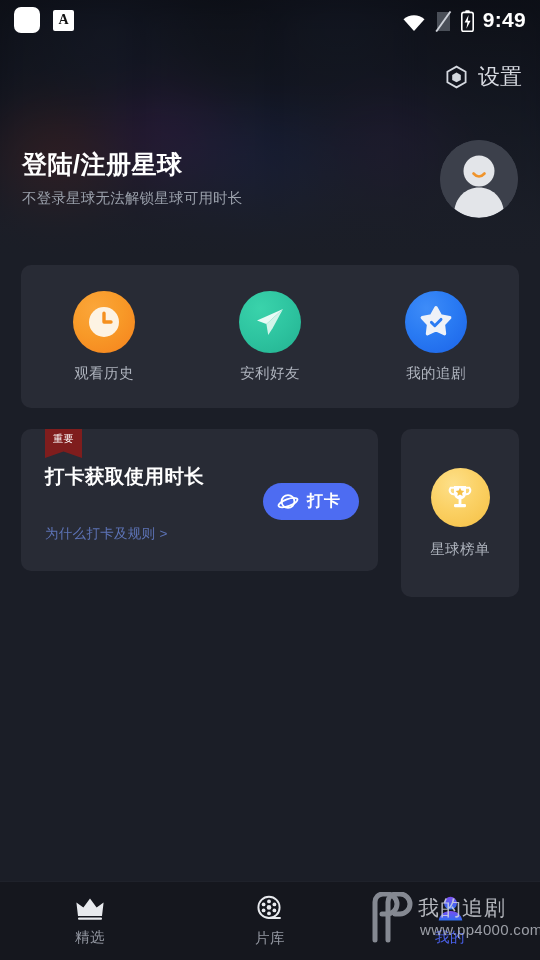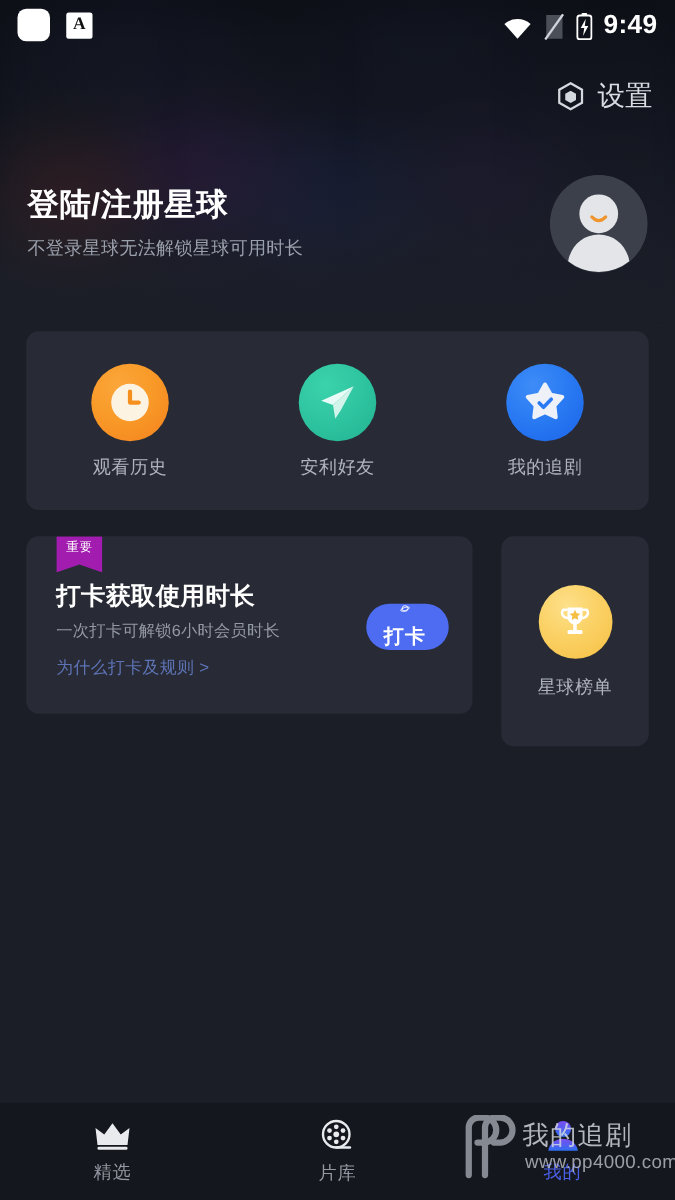--- a/index.html
+++ b/index.html
@@ -201,21 +201,21 @@
     position: absolute;
     left: 21px; top: 429px;
     width: 357px;
     height: 142px;
     z-index: 10;
   }
   .ribbon {
     position: absolute;
     left: 24px; top: 0;
     width: 37px; height: 29px;
-    background: #a21caf;
+    background: #7f1d1d;
     color: #fff;
     font-size: 10px;
     text-align: center;
     line-height: 20px;
     clip-path: polygon(0 0, 100% 0, 100% 100%, 50% 78%, 0 100%);
     letter-spacing: .5px;
   }
   .checkin-title {
     position: absolute;
     left: 24px; top: 34px;
@@ -245,21 +245,20 @@
     height: 37px;
     padding: 0 18px 0 14px;
     background: #4d6cf2;
     border-radius: 19px;
     display: flex;
     align-items: center;
     gap: 8px;
     cursor: pointer;
     border: none;
     outline: none;
-    flex-direction: column;
   }
   .checkin-btn-label {
     font-size: 16px;
     font-weight: bold;
     color: #fff;
     letter-spacing: 1px;
   }
 
   
   .rank {
@@ -421,21 +420,20 @@
       </div>
       <div class="sc-label">我的追剧</div>
     </div>
 
 
   </div>
 
   <div class="card checkin">
     <div class="ribbon">重要</div>
     <div class="checkin-title">打卡获取使用时长</div>
-    <div class="checkin-sub">一次打卡可解锁6小时会员时长</div>
     <div class="checkin-link">为什么打卡及规则 &gt;</div>
     <button class="checkin-btn">
       <svg width="22" height="22" viewBox="0 0 22 22">
         <circle cx="11" cy="10.5" r="6.4" fill="none" stroke="#ffffff" stroke-width="1.8"></circle>
         <ellipse cx="11" cy="11.6" rx="10" ry="3.5" fill="none" stroke="#ffffff" stroke-width="1.8" transform="rotate(-20 11 11.6)"></ellipse>
       </svg>
       <span class="checkin-btn-label">打卡</span>
     </button>
   </div>
 

